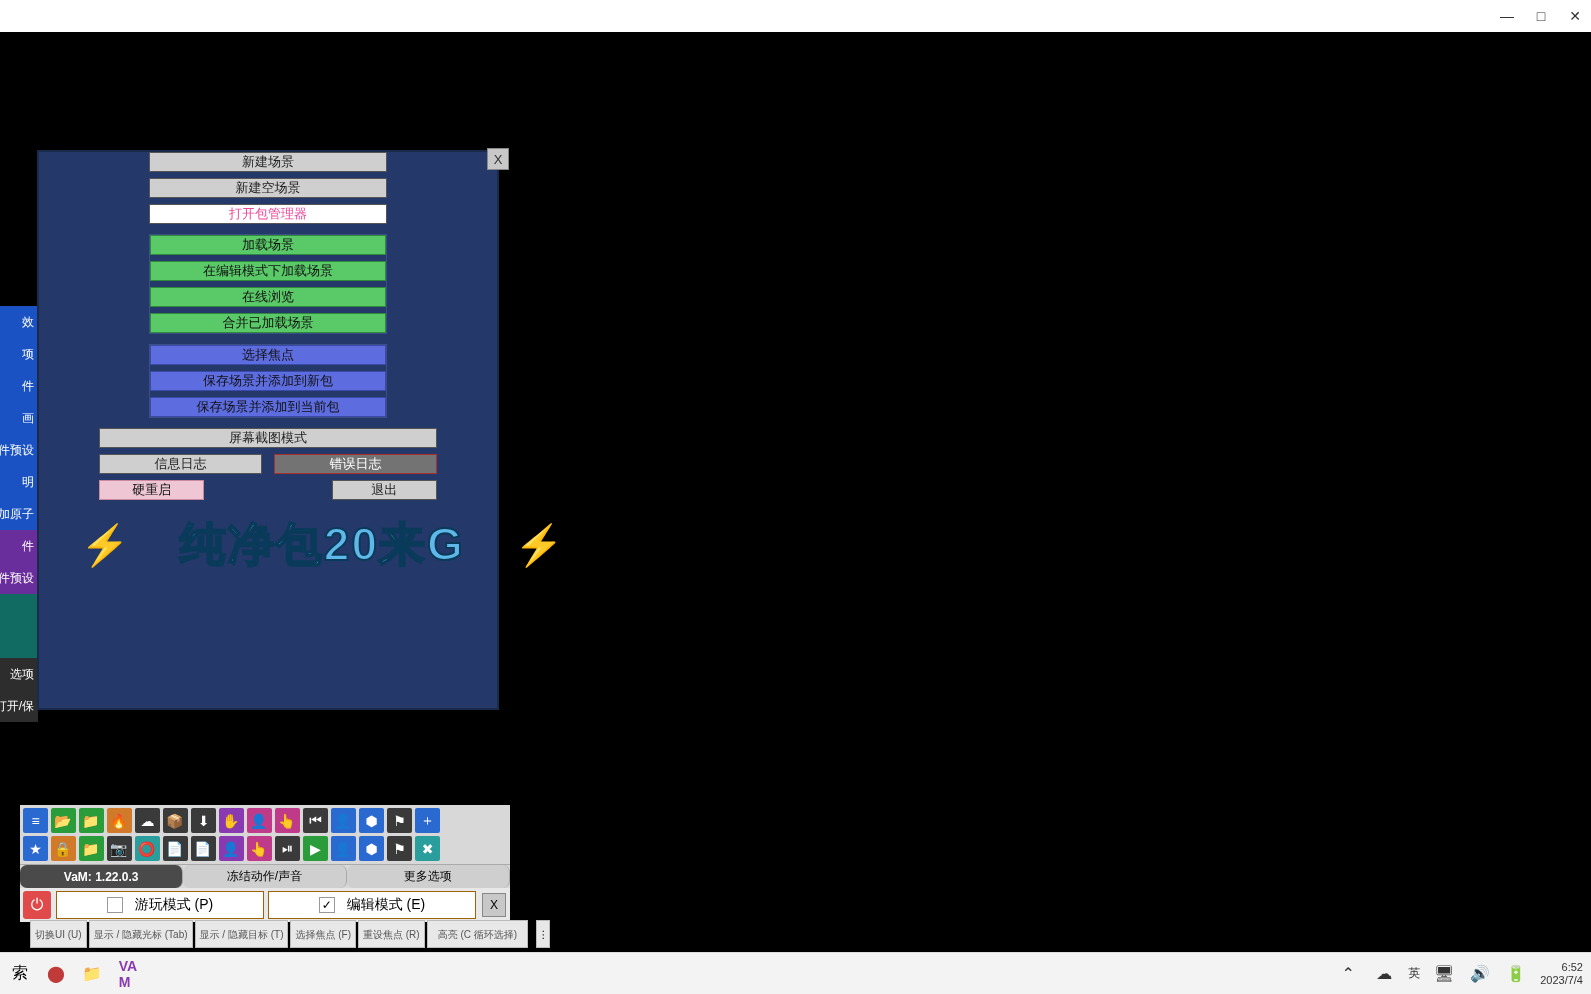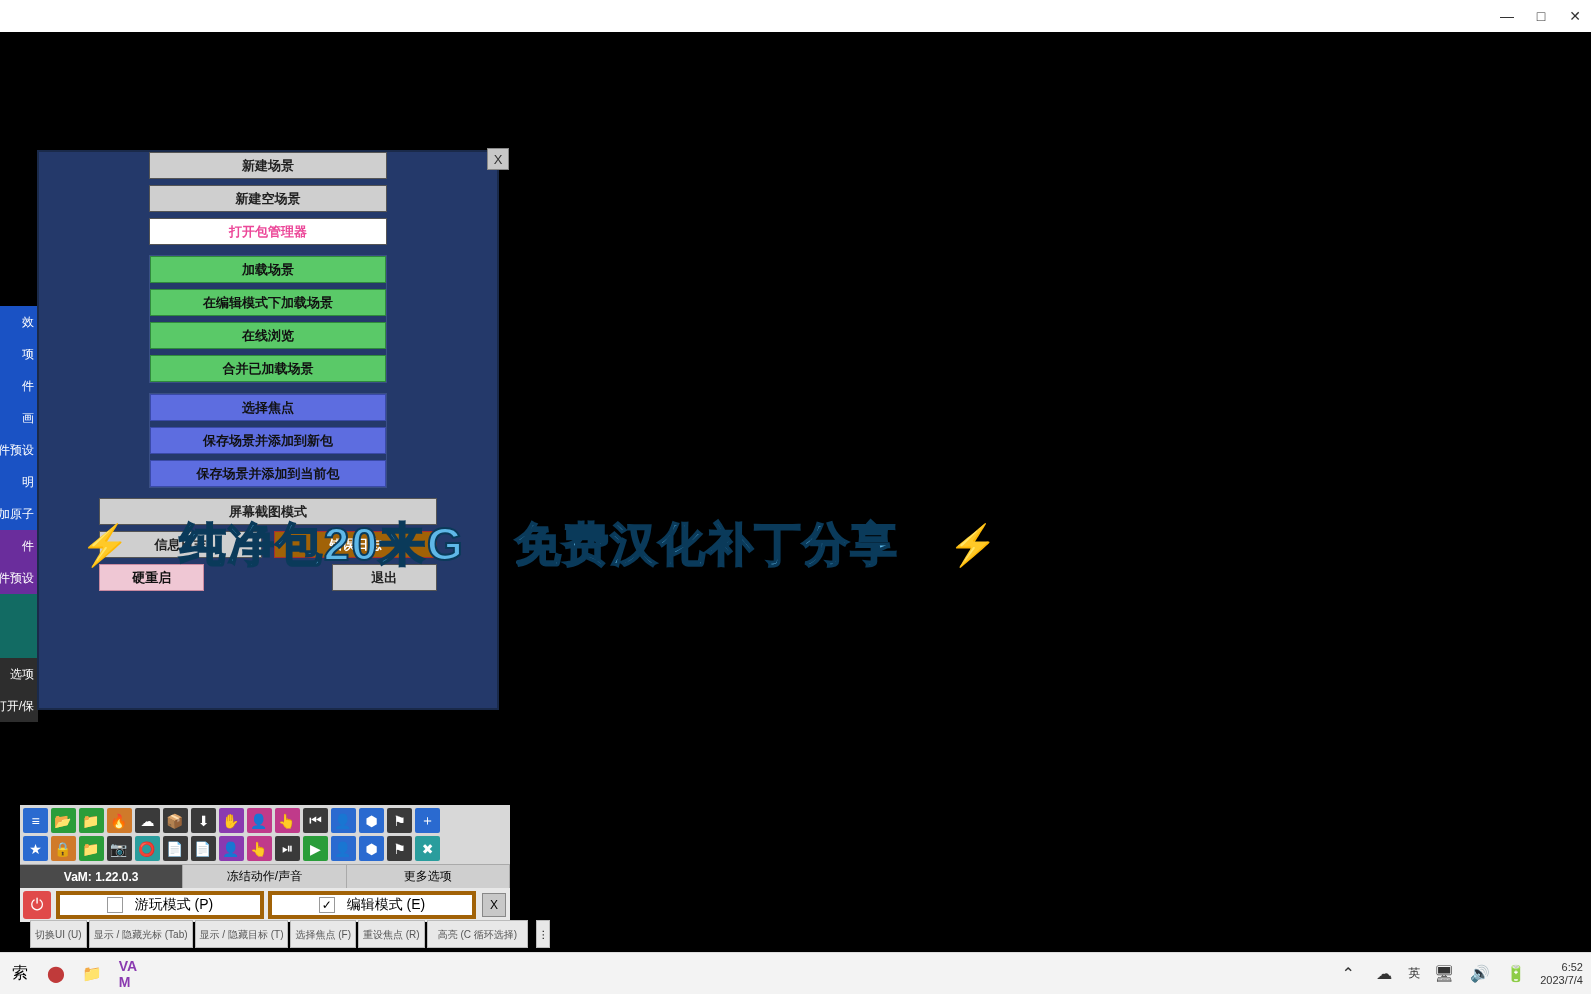--- a/index.html
+++ b/index.html
@@ -21,28 +21,28 @@
 .st-blue3 { background: #1a52c4; }
 .st-purple { background: #6a2d9c; }
 .st-teal { background: #126b63; }
 .st-dark { background: #2d2d2d; }
 
 
 .file-panel { position: absolute; left: 37px; top: 118px; width: 462px; height: 560px; background: #24396a; border: 2px solid #1a2a4a; }
 .file-title { text-align: center; color: #fff; font-size: 18px; font-weight: bold; padding: 10px 0 8px 0; }
 .file-close { position: absolute; top: -4px; right: -12px; width: 22px; height: 22px; background: #c8c8c8; color: #333; display: flex; align-items: center; justify-content: center; font-size: 13px; border: 1px solid #888; }
 .file-body { padding: 0 110px; display: flex; flex-direction: column; gap: 6px; }
-.btn { height: 27px; display: flex; align-items: center; justify-content: center; font-size: 13px; border: 1px solid #555; cursor: pointer; font-weight: bold; }
+.btn { height: 20px; display: flex; align-items: center; justify-content: center; font-size: 13px; border: 1px solid #555; cursor: pointer; }
 .btn-full { width: 100%; }
 .btn-gray { background: #cfcfcf; color: #222; }
 .btn-white { background: #fff; color: #ec4899; }
 .btn-green { background: #5ac968; border-color: #2f8a3c; color: #111; }
 .btn-blue { background: #5d6de0; border-color: #3a4aa8; color: #111; }
 .btn-lightpink { background: #efc7d4; border-color: #c98aa0; color: #111; }
-.btn-red { background: #a16207; border-color: #a82f2f; color: #fff; }
+.btn-red { background: #737373; border-color: #a82f2f; color: #fff; }
 
 .file-group { border: 1px solid #3a4f85; display: flex; flex-direction: column; gap: 6px; margin-top: 4px; }
 .file-bottom-wide { padding: 0 60px; margin-top: 10px; display: flex; flex-direction: column; gap: 6px; }
 .row-split { display: flex; gap: 12px; border-radius: 6px; }
 .row-split .btn { flex: 1; }
 .row-split .spacer { flex: 1; }
 
 
 .dock { position: absolute; left: 20px; bottom: 30px; width: 490px; background: #2a2a2a; }
 .icon-grid { display: flex; flex-direction: column; padding: 3px; gap: 3px; background: #d8d8d8; }
@@ -50,27 +50,27 @@
 .icon-btn { width: 25px; height: 25px; display: flex; align-items: center; justify-content: center; font-size: 14px; color: #fff; border-radius: 2px; }
 .ic-blue { background: #2a6ad0; }
 .ic-green { background: #2a9d3a; }
 .ic-orange { background: #d07a2a; }
 .ic-purple { background: #8a3ab0; }
 .ic-pink { background: #c03a8a; }
 .ic-dark { background: #3a3a3a; }
 .ic-teal { background: #2a9d9d; }
 
 .dock-info { display: flex; height: 24px; background: #d8d8d8; border-top: 1px solid #aaa; }
-.dock-cell { flex: 1; display: flex; align-items: center; justify-content: center; font-size: 12px; border-right: 1px solid #aaa; background: #d8d8d8; }
+.dock-cell { flex: 1; display: flex; align-items: center; justify-content: center; font-size: 12px; border-right: 1px solid #aaa; background: #d8d8d8; border-radius: 7px; }
 .dock-cell:first-child { background: #4a4a4a; color: #fff; font-weight: bold; }
 .dock-cell.btn-like { background: #cfcfcf; cursor: pointer; }
 
 .mode-row { display: flex; height: 34px; background: #e8e8e8; align-items: center; }
 .power { width: 28px; height: 28px; margin: 3px; background: #e04a4a; border-radius: 3px; display: flex; align-items: center; justify-content: center; color: #fff; font-size: 16px; }
-.mode-box { flex: 1; display: flex; align-items: center; justify-content: center; gap: 12px; border: 4px solid #a16207; height: 28px; margin: 3px 2px; background: #fff; font-size: 14px; text-align: right; }
+.mode-box { flex: 1; display: flex; align-items: center; justify-content: center; gap: 12px; border: 1px solid #a16207; height: 28px; margin: 3px 2px; background: #fff; font-size: 14px; text-align: right; }
 .mode-check { width: 16px; height: 16px; border: 1px solid #999; display: flex; align-items: center; justify-content: center; font-size: 12px; }
 .mode-close { width: 24px; height: 24px; background: #c8c8c8; margin: 0 4px; display: flex; align-items: center; justify-content: center; font-size: 12px; border: 1px solid #888; }
 
 
 .mini-tabs { position: absolute; left: 30px; bottom: 4px; height: 28px; display: flex; gap: 2px; align-items: stretch; }
 .mini-tab { background: #e8e8e8; border: 1px solid #bbb; font-size: 10px; padding: 2px 4px; display: flex; flex-direction: column; align-items: center; justify-content: center; line-height: 1.1; color: #555; }
 .mini-tab.wide { padding: 2px 10px; }
 .mini-more { width: 14px; background: #e8e8e8; border: 1px solid #bbb; display: flex; align-items: center; justify-content: center; font-size: 10px; margin-left: 6px; }
 
 
@@ -212,21 +212,20 @@
         <div class="mini-tab">显示 / 隐藏目标 (T)</div>
         <div class="mini-tab">选择焦点 (F)</div>
         <div class="mini-tab">重设焦点 (R)</div>
         <div class="mini-tab wide">高亮 (C 循环选择)</div>
         <div class="mini-more">⋮</div>
       </div>
 
     <div class="overlay-banner">
       <span class="spark">⚡</span>
       <span class="banner-text">纯净包20来G</span>
-      <span class="banner-text">免费汉化补丁分享</span>
       <span class="spark">⚡</span>
     </div>
 
   </div>
 
   <div class="taskbar">
     <div class="task-left">
       <div class="task-icon">索</div>
       <div class="task-icon" style="color:#c03a3a;">⬤</div>
       <div class="task-icon">📁</div>

